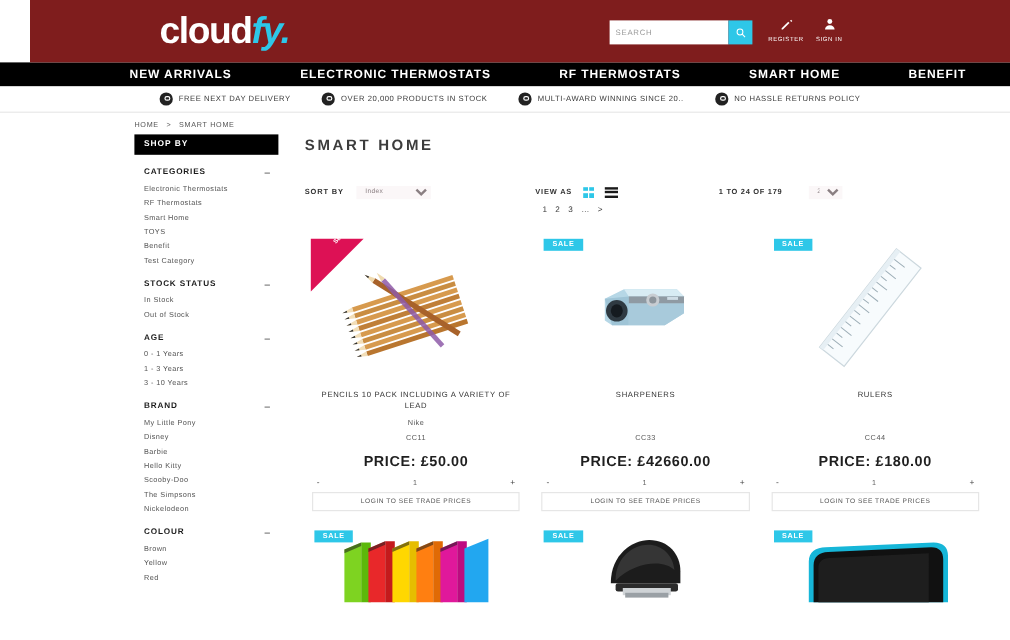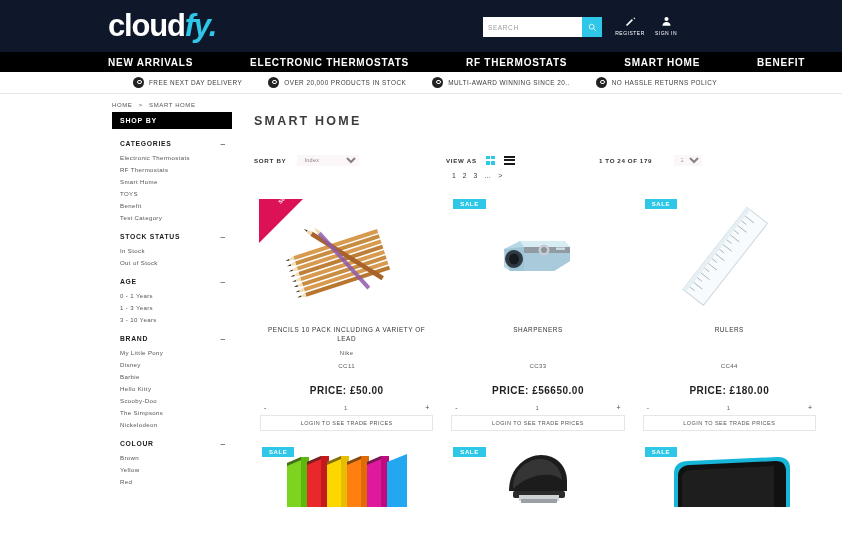--- a/index.html
+++ b/index.html
@@ -6,23 +6,24 @@
   html, body {
     width: 842px; height: 533px;
     overflow: hidden;
     background: #ffffff;
     font-family: "Liberation Sans", sans-serif;
     color: #2b2b2b;
   }
 
   
   .topbar {
-    background: #0f172a;
+    background: #7f1d1d;
     height: 52px;
     position: relative;
+    margin-left: 25px;
   }
   .logo {
     position: absolute;
     left: 108px; top: 6px;
     font-size: 31px;
     font-weight: bold;
     letter-spacing: -1.2px;
     line-height: 40px;
   }
   .logo .w { color: #ffffff; }
@@ -307,26 +308,26 @@
   }
   .pbrand, .psku {
     font-size: 6.1px;
     text-align: center;
     color: #5a5a5a;
     letter-spacing: .4px;
     margin-top: 6px;
     min-height: 7px;
   }
   .pprice {
-    font-size: 10px;
+    font-size: 12px;
     font-weight: bold;
     text-align: center;
     color: #1f1f1f;
     letter-spacing: .5px;
-    margin-top: 16px;
+    margin-top: 8px;
   }
   .qty {
     display: flex;
     align-items: center;
     justify-content: space-between;
     margin: 8px 6px 0 6px;
     font-size: 7px;
     color: #444444;
   }
   .qty .pm { cursor: pointer; padding: 0 4px; }
@@ -590,21 +591,21 @@
             <ellipse cx="24" cy="36" rx="9" ry="9" fill="#2f3a42"></ellipse>
             <ellipse cx="24" cy="36" rx="5" ry="5.5" fill="#151b20"></ellipse>
             <circle cx="54" cy="27" r="5.5" fill="#c8cdd2"></circle>
             <circle cx="54" cy="27" r="3" fill="#8d959c"></circle>
             <rect x="66" y="24.5" width="9" height="2.4" fill="#cfdde6"></rect>
           </svg>
         </div>
         <div class="pname">SHARPENERS</div>
         <div class="pbrand"></div>
         <div class="psku">CC33</div>
-        <div class="pprice">PRICE: £56650.00</div>
+        <div class="pprice">PRICE: £42660.00</div>
         <div class="qty">
           <span class="pm">-</span>
           <span class="val">1</span>
           <span class="pm">+</span>
         </div>
         <div class="trade">LOGIN TO SEE TRADE PRICES</div>
       </div>
 
       <div class="card">
         <div class="badge-sale">SALE</div>

